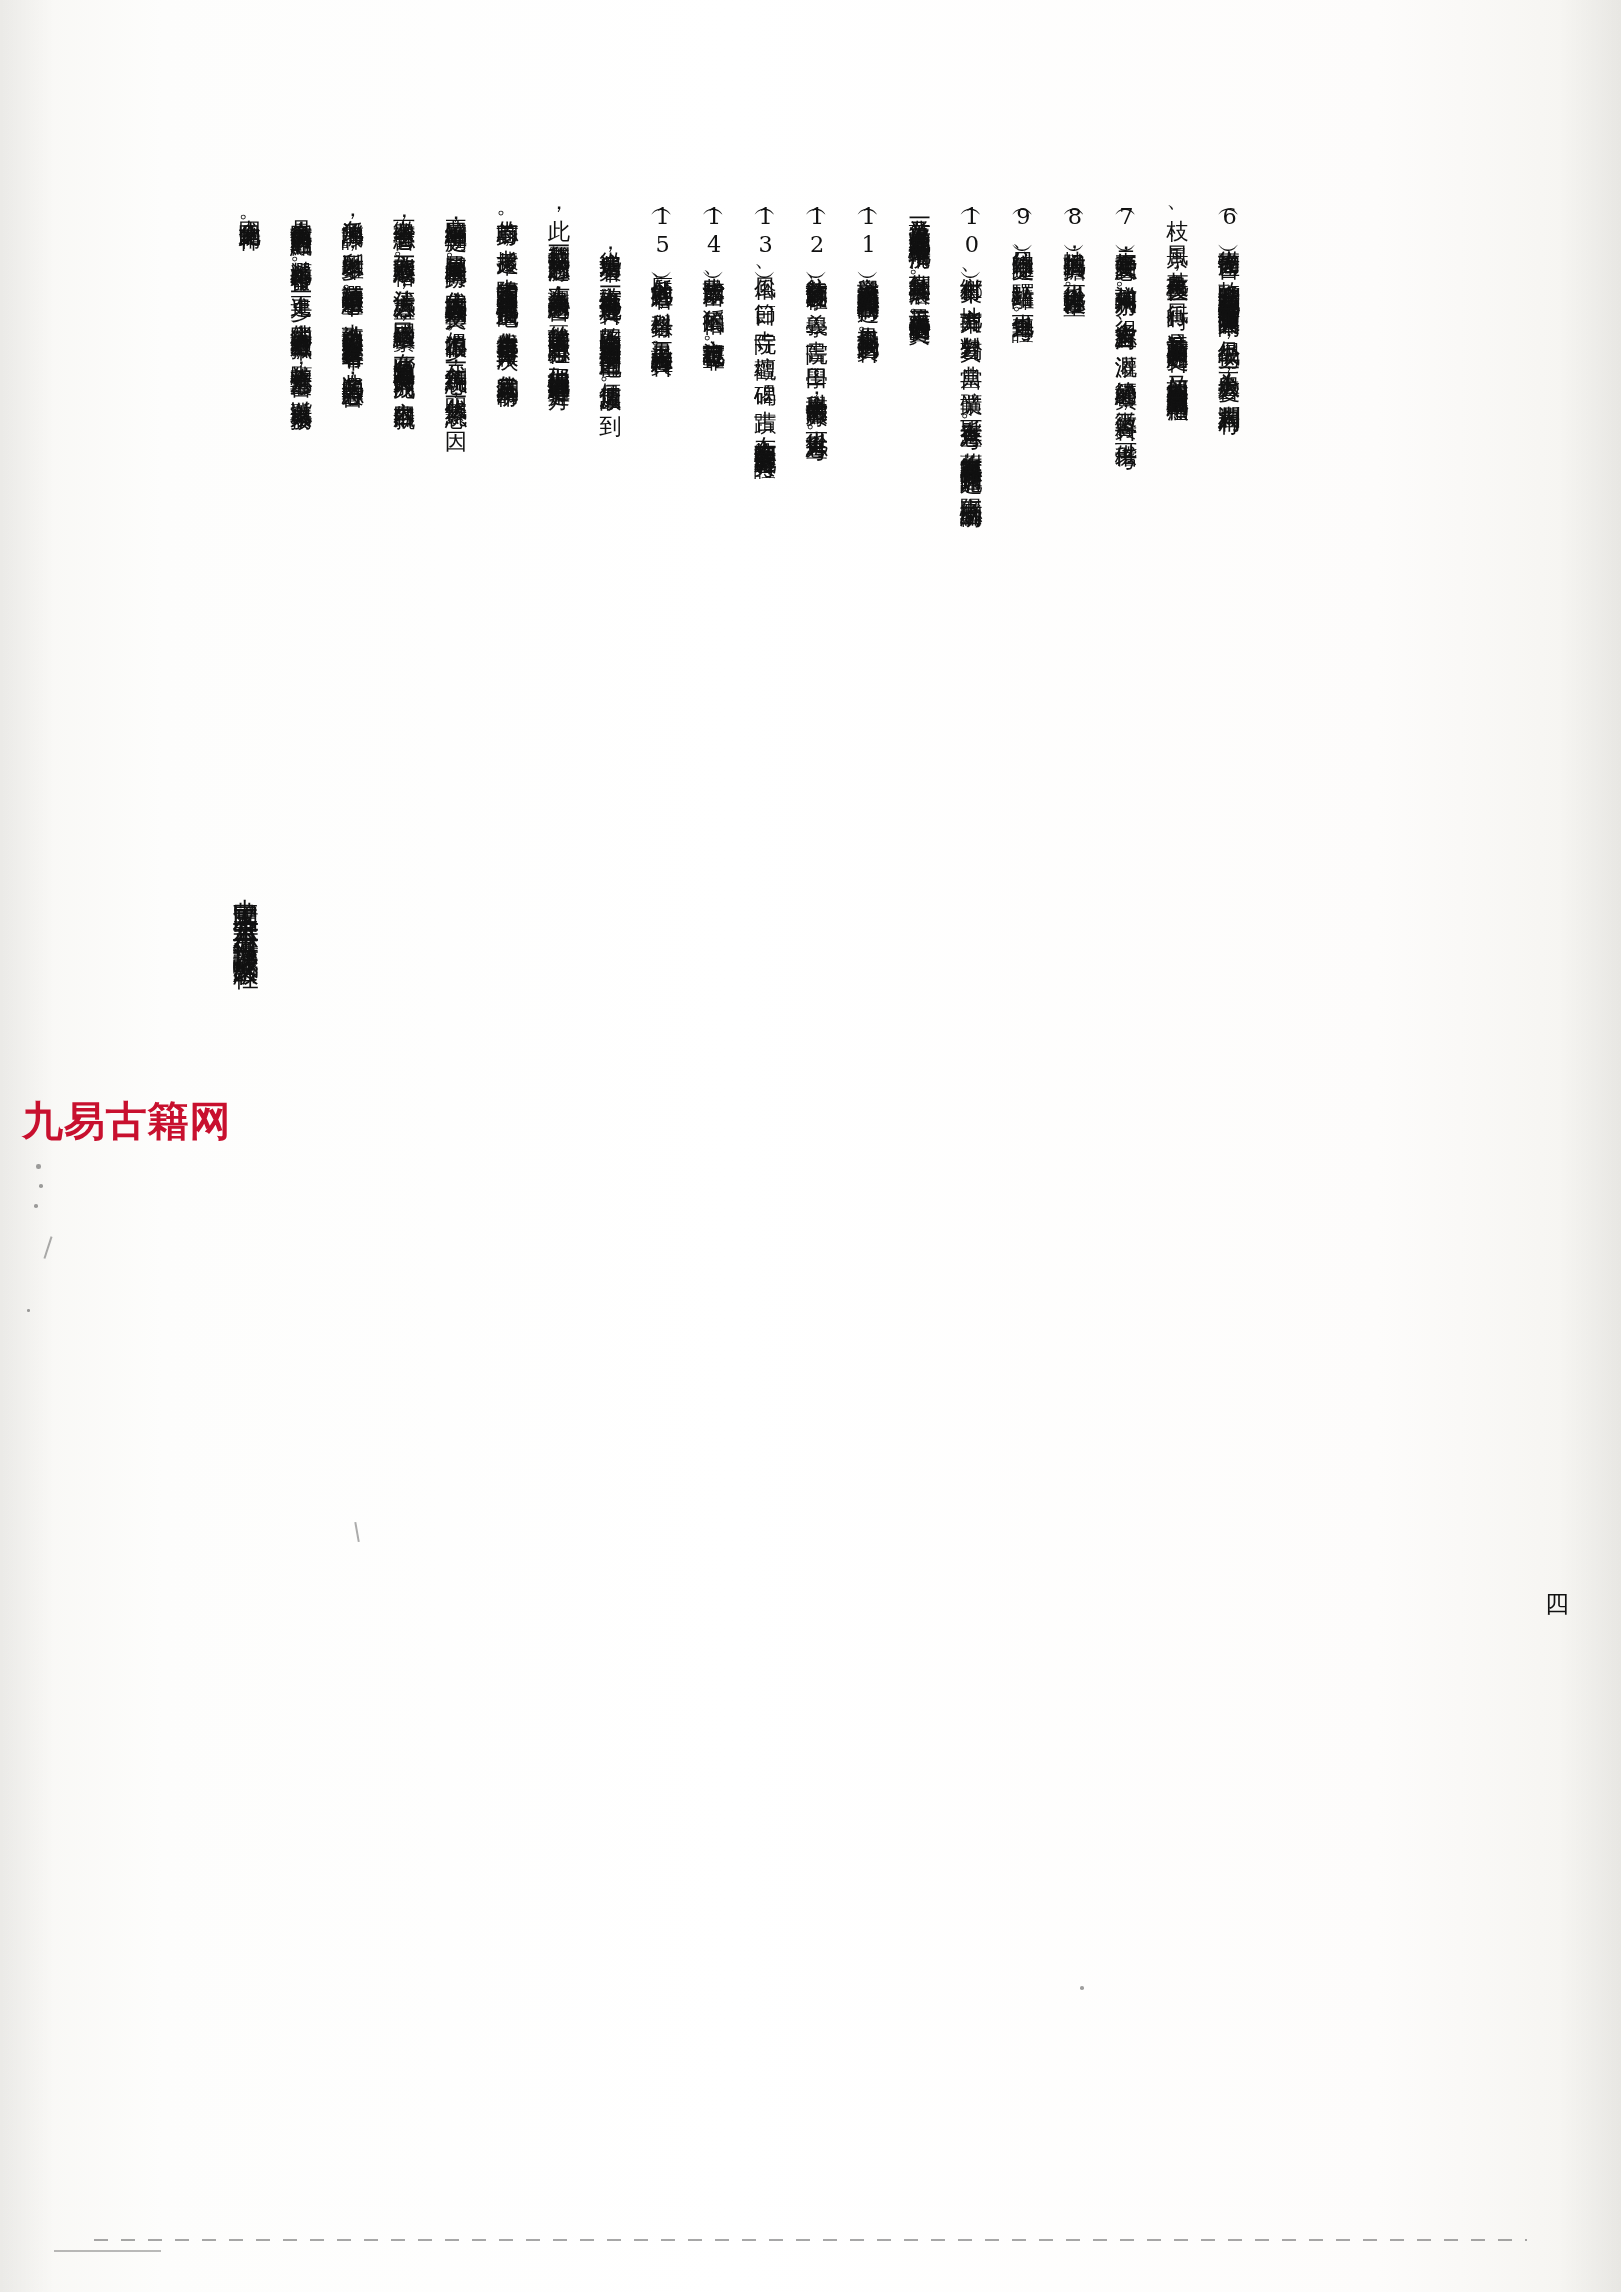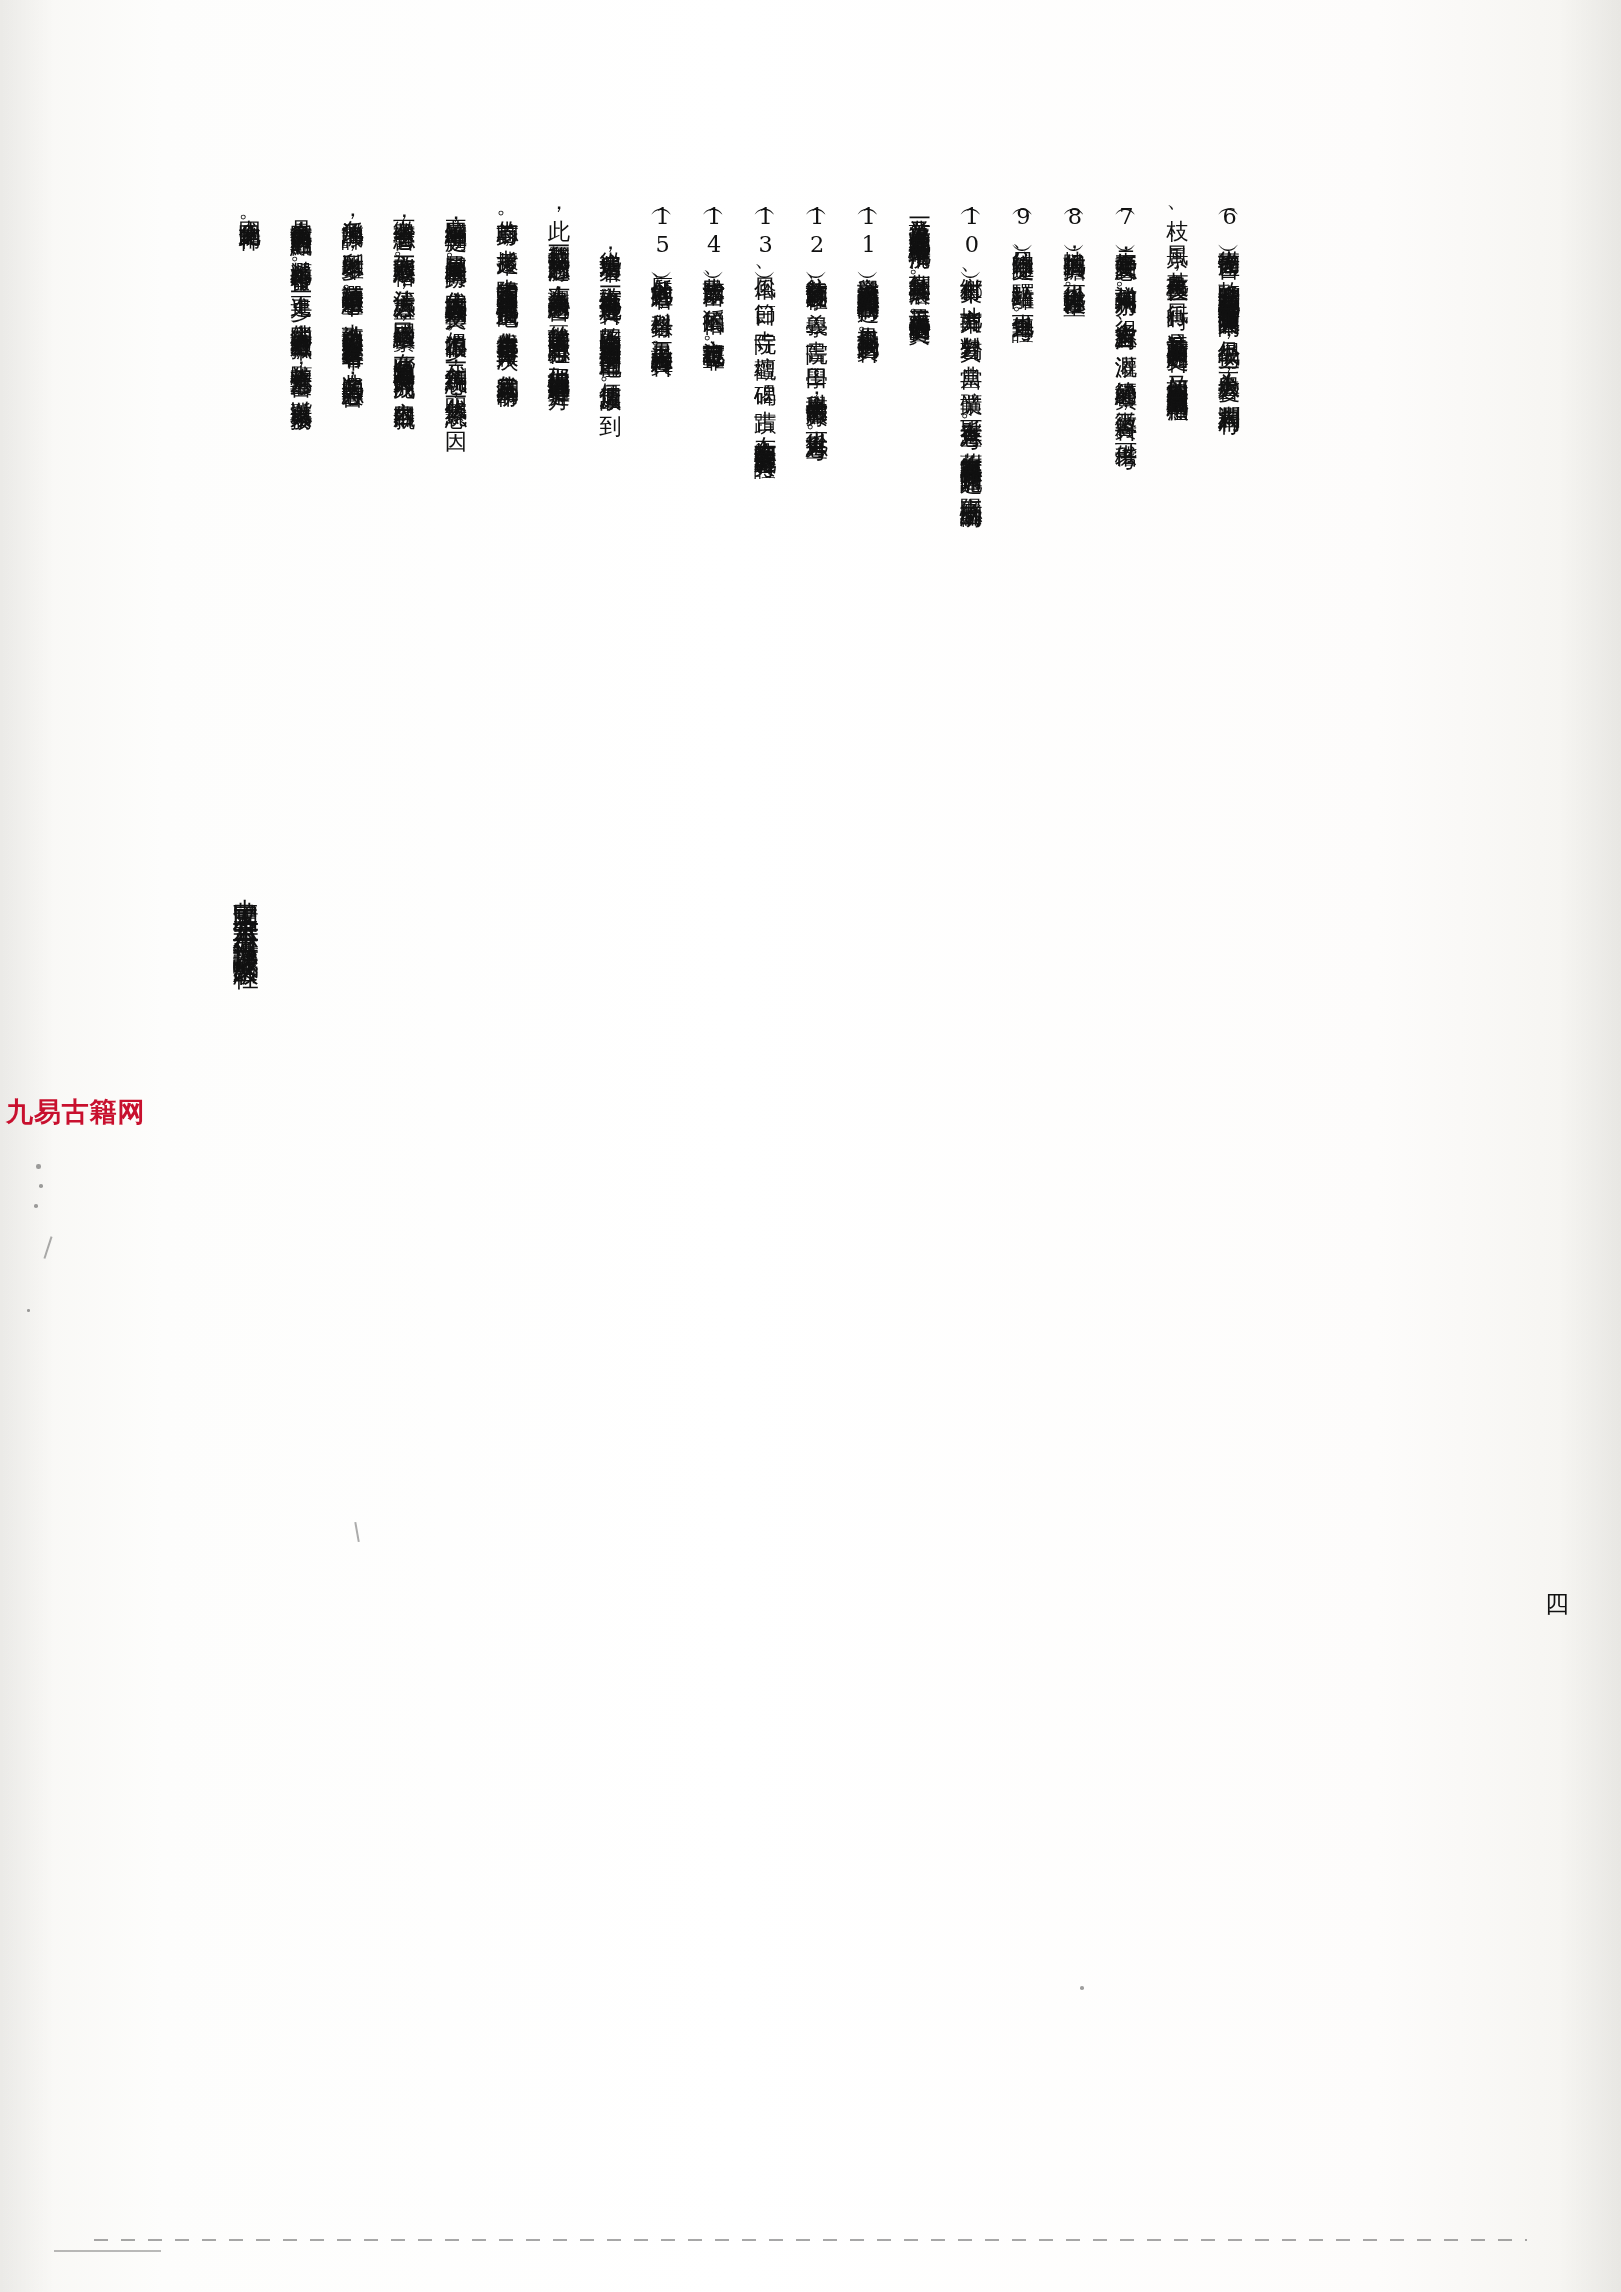--- a/index.html
+++ b/index.html
@@ -94,24 +94,24 @@
     text-orientation: upright;
     font-size: 26px;
     letter-spacing: 2.7px;
     line-height: 1.7;
     height: 1057px;
   }
 
   
   #watermark {
     position: absolute;
-    left: 6px;
+    left: 22px;
     top: 1094px;
     font-family: "DejaVu Sans", "Liberation Sans", sans-serif;
-    font-size: 27px;
+    font-size: 41px;
     font-weight: bold;
     color: #c8102e;
     letter-spacing: 0.9px;
     white-space: nowrap;
   }
 
   
   #bottom-rule {
     position: absolute;
     left: 94px;

